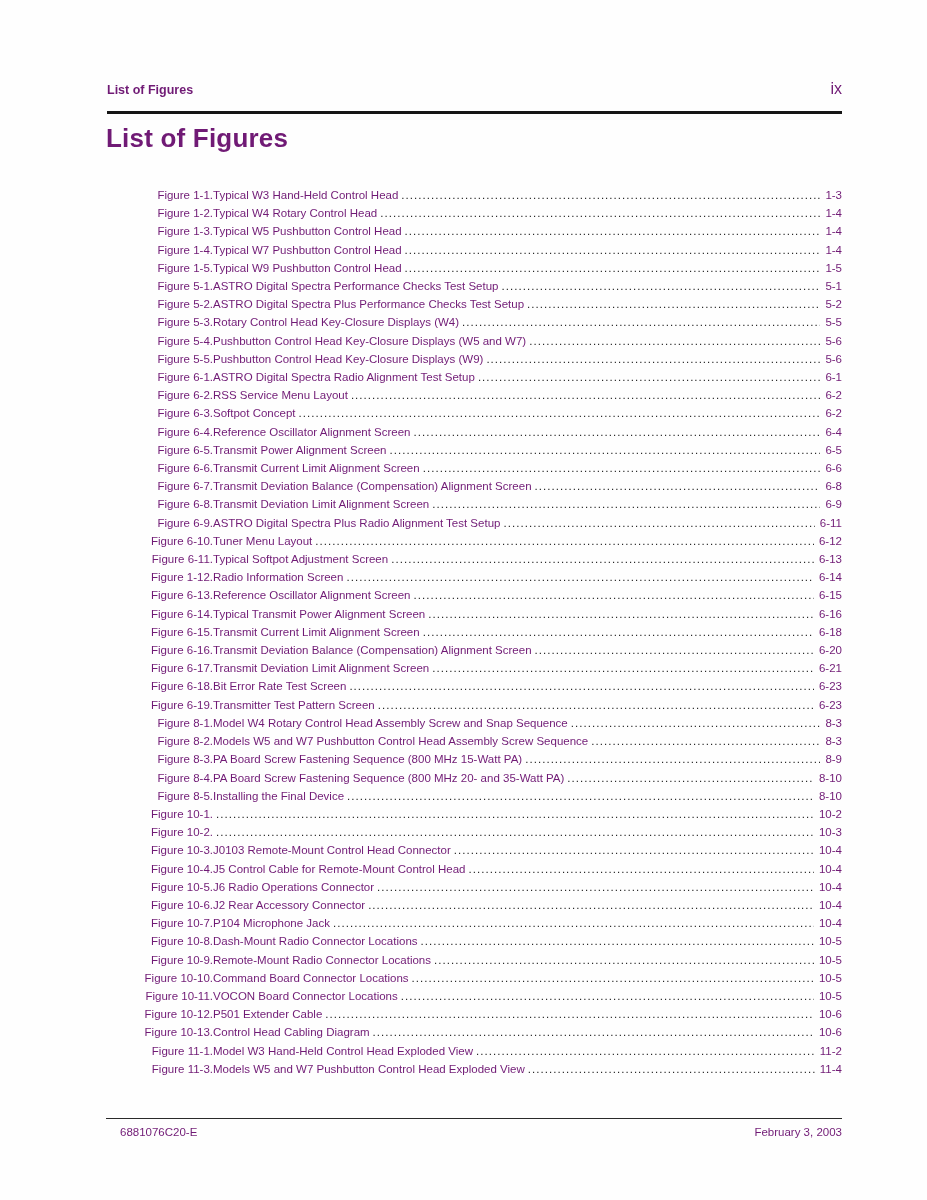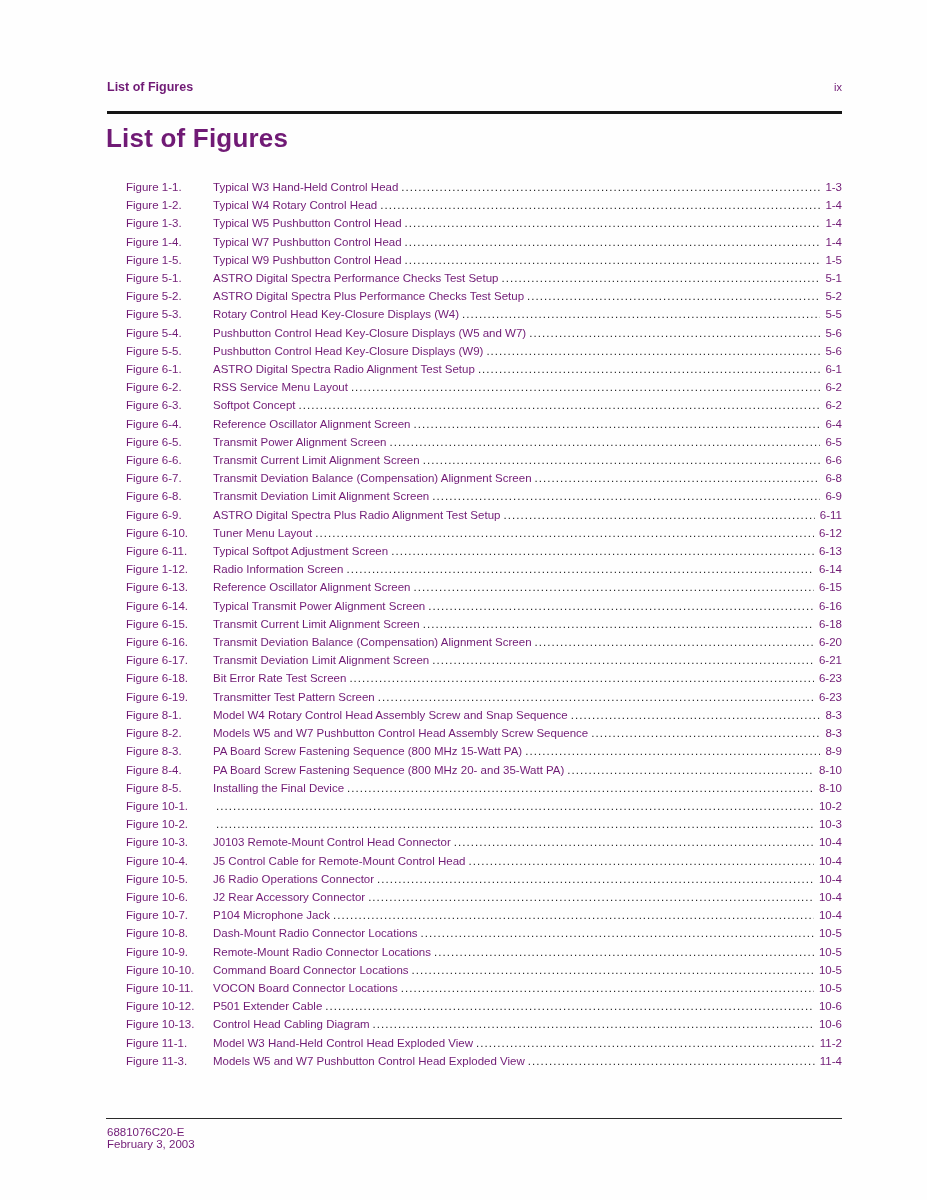--- a/index.html
+++ b/index.html
@@ -17,21 +17,21 @@
     position: absolute;
     left: 107px;
     right: 85px;
     top: 80px;
     display: flex;
     justify-content: space-between;
     align-items: baseline;
     font-size: 12.5px;
   }
   .running-header .rh-left { font-weight: bold; }
-  .running-header .rh-page { font-size: 11px; }
+  .running-header .rh-page { font-size: 16px; }
   .header-rule {
     position: absolute;
     left: 107px;
     right: 85px;
     top: 111px;
     height: 3px;
     background: #151515;
   }
   
   .page-title {
@@ -40,21 +40,22 @@
     top: 123px;
     font-size: 26px;
     font-weight: bold;
     letter-spacing: 0.2px;
   }
   
   .figure-list {
     position: absolute;
     left: 126px;
     right: 85px;
-    top: 178px;
+    top: 186px;
+    text-align: right;
   }
   .entry {
     display: flex;
     align-items: baseline;
     line-height: 18.2px;
     font-size: 11.5px;
     white-space: nowrap;
   }
   .entry .num {
     flex: 0 0 auto;
@@ -81,28 +82,27 @@
   .footer-rule {
     position: absolute;
     left: 106px;
     right: 85px;
     top: 1118px;
     height: 1px;
     background: #2a2a2a;
   }
   .running-footer {
     position: absolute;
-    left: 107px;
+    left: 120px;
     right: 85px;
     top: 1126px;
     display: flex;
     justify-content: space-between;
-    align-items: flex-start;
+    align-items: flex-end;
     font-size: 11.5px;
-    flex-direction: column;
   }
 </style>
 </head>
 <body>
 
 <div class="sheet">
 
   <div class="running-header">
     <span class="rh-left">List of Figures</span>
     <span class="rh-page">ix</span>

